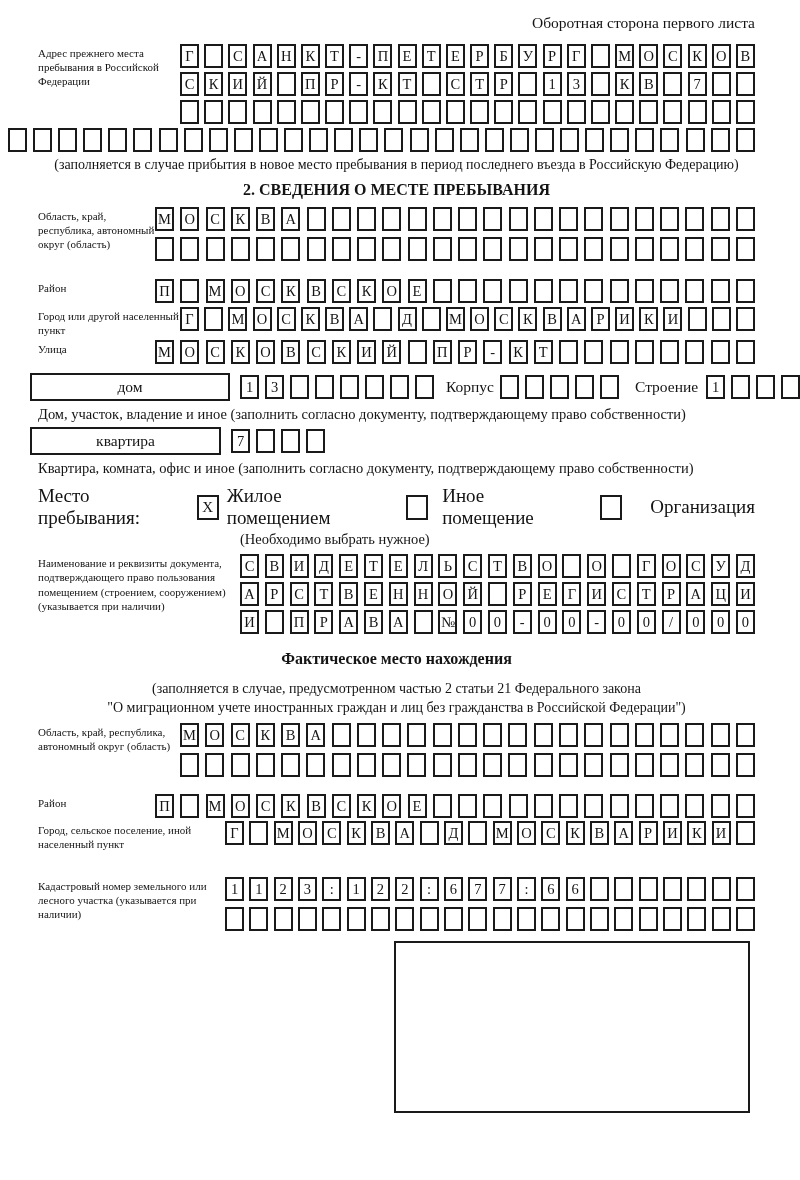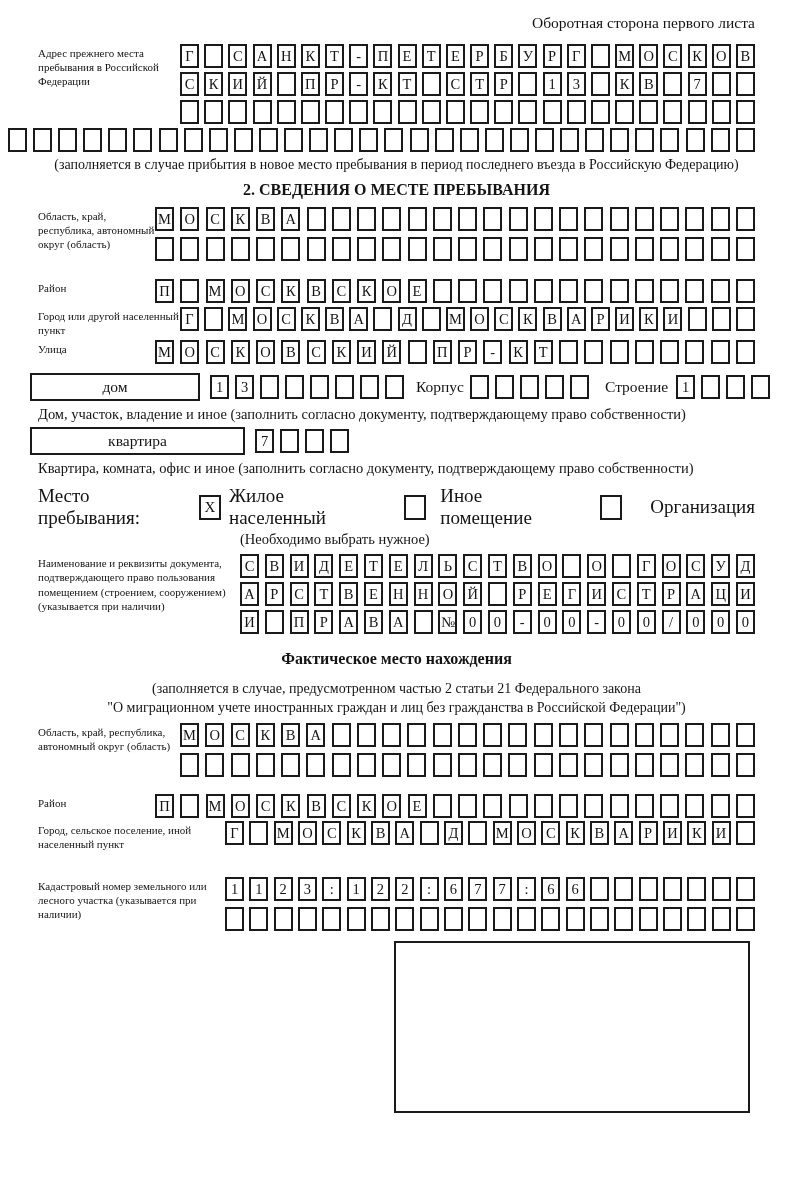--- a/index.html
+++ b/index.html
@@ -338,21 +338,21 @@
         <div class="cell"></div>
         <div class="cell"></div>
         <div class="cell"></div>
         <div class="cell"></div>
         <div class="cell"></div>
         <div class="cell"></div>
       </div>
   </div>
 
   <div class="inline-row" style="margin-top:9px; margin-left:-8px">
-    <div class="widebox" style="width:170px">дом</div>
+    <div class="widebox" style="width:200px">дом</div>
     <div class="minirow" style="margin-left:10px">
         <div class="cell">1</div>
         <div class="cell">3</div>
         <div class="cell"></div>
         <div class="cell"></div>
         <div class="cell"></div>
         <div class="cell"></div>
         <div class="cell"></div>
         <div class="cell"></div>
       </div>
@@ -368,34 +368,34 @@
     <div class="minirow">
         <div class="cell">1</div>
         <div class="cell"></div>
         <div class="cell"></div>
         <div class="cell"></div>
       </div>
   </div>
   <div class="note-left" style="margin-top:5px">Дом, участок, владение и иное (заполнить согласно документу, подтверждающему право собственности)</div>
 
   <div class="inline-row" style="margin-top:4px; margin-left:-8px">
-    <div class="widebox" style="width:215px">квартира</div>
+    <div class="widebox" style="width:191px">квартира</div>
     <div class="minirow" style="margin-left:10px">
         <div class="cell">7</div>
         <div class="cell"></div>
         <div class="cell"></div>
         <div class="cell"></div>
       </div>
   </div>
   <div class="note-left" style="margin-top:5px">Квартира, комната, офис и иное (заполнить согласно документу, подтверждающему право собственности)</div>
 
   <div class="chk-row">
     <div class="chk-label">Место пребывания:</div>
     <div class="chk-box" style="margin-left:10px">X</div>
-    <div class="chk-label" style="margin-left:8px">Жилое населенный</div>
+    <div class="chk-label" style="margin-left:8px">Жилое помещением</div>
     <div class="chk-box" style="margin-left:26px"></div>
     <div class="chk-label" style="margin-left:14px">Иное помещение</div>
     <div class="chk-box" style="margin-left:28px"></div>
     <div class="chk-label" style="margin-left:28px">Организация</div>
   </div>
   <div class="note-left" style="margin-left:202px; margin-top:2px; font-size:14.5px">(Необходимо выбрать нужное)</div>
 
   <div class="field" style="margin-top:6px">
     <div class="label lbl202">Наименование и реквизиты документа, подтверждающего право пользования помещением (строением, сооружением) (указывается при наличии)</div>
     <div class="rows gap4">

